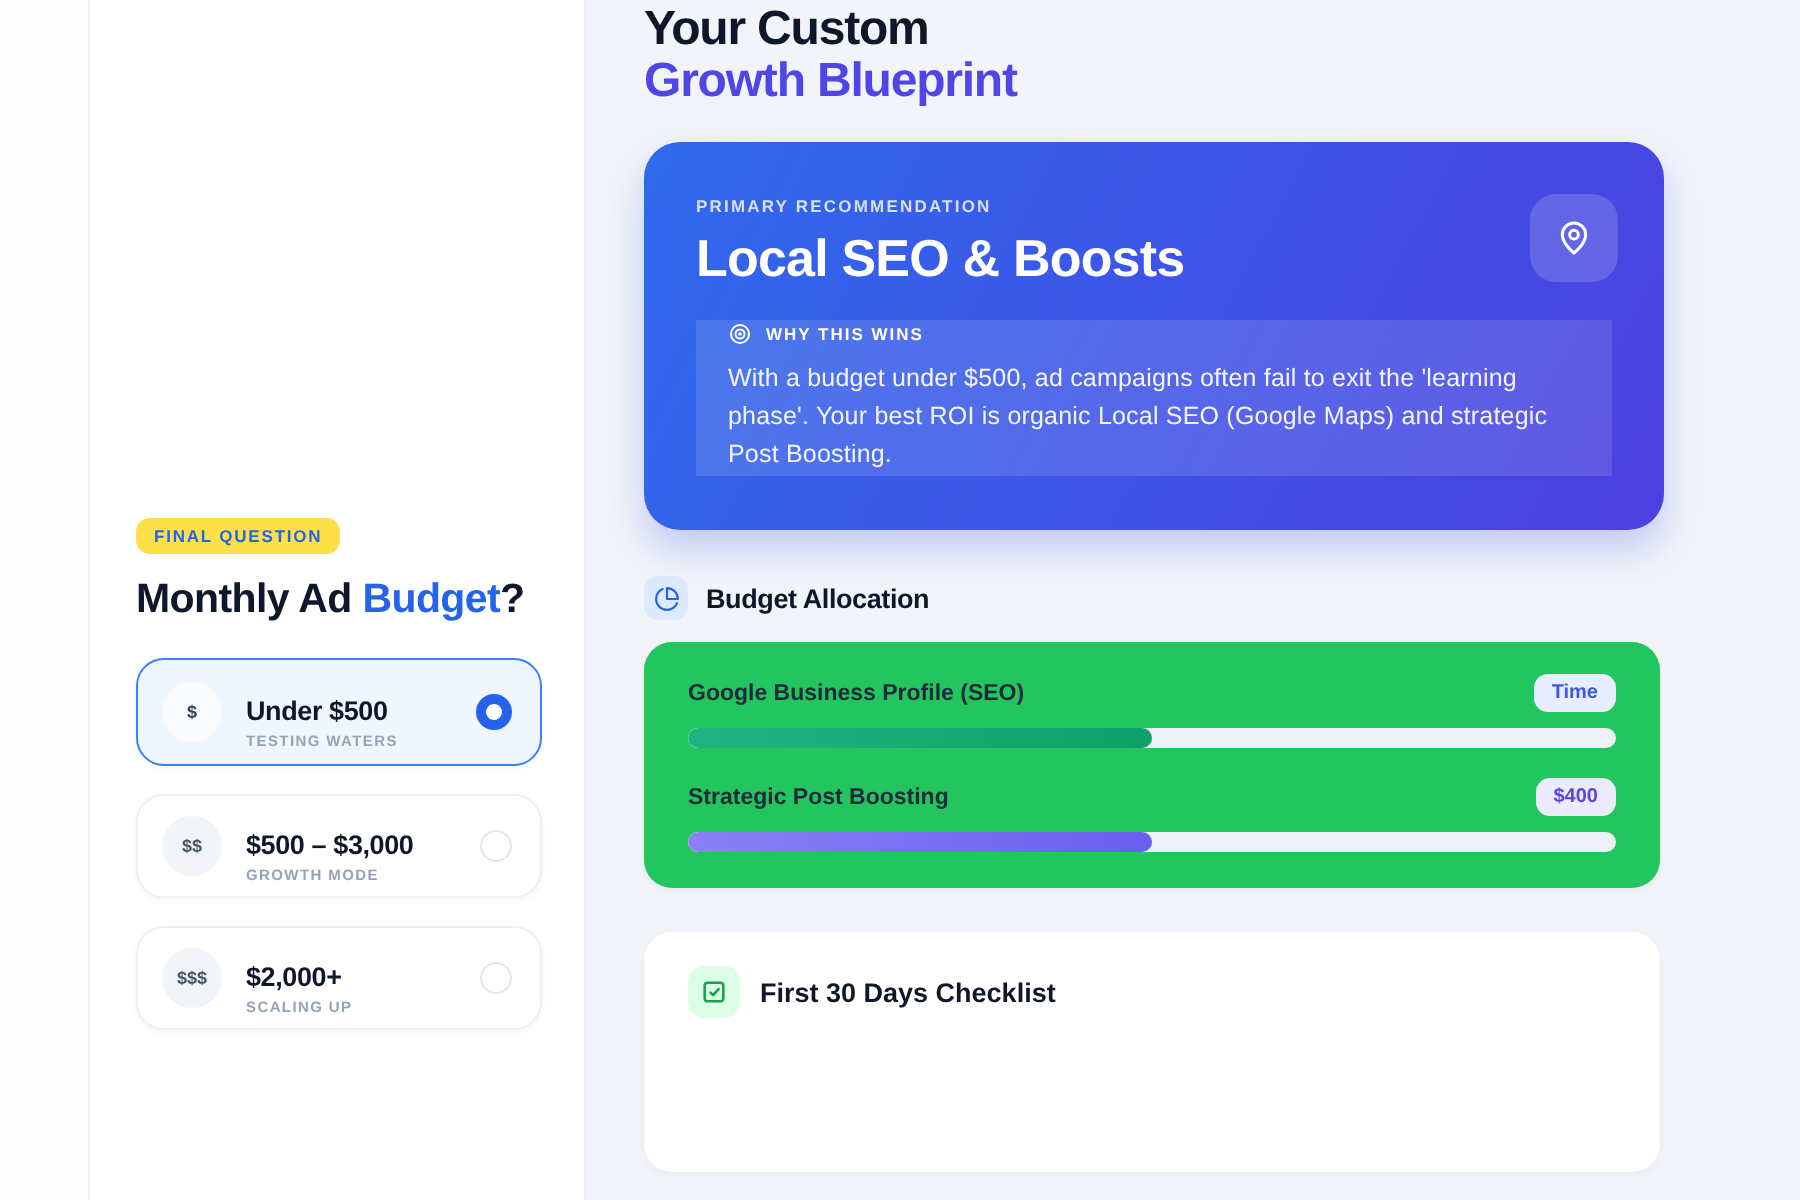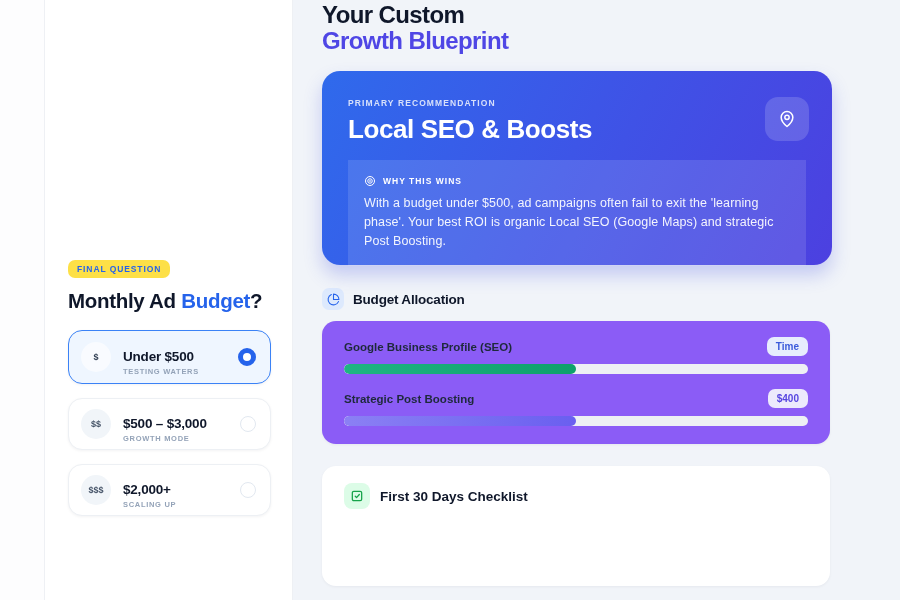--- a/index.html
+++ b/index.html
@@ -38,42 +38,42 @@
   .page-title .line2 { color:#4f46e5; }
 
   
   .hero { position:relative; margin-top:17px; width:510px; height:194px; border-radius:18px;
     background:linear-gradient(118deg,#2f6aec 0%,#3d55e7 48%,#4c40e0 100%);
     box-shadow:0 10px 18px rgba(59,76,222,0.25); padding:27px 26px 0 26px; color:#fff; }
   .hero-eyebrow { font-size:8.5px; font-weight:bold; letter-spacing:1.1px; color:rgba(255,255,255,0.8); }
   .hero-title { margin-top:6px; font-size:26px; font-weight:800; letter-spacing:-0.4px; }
   .hero-iconbox { position:absolute; top:26px; right:23px; width:44px; height:44px; border-radius:13px;
     background:rgba(255,255,255,0.16); display:flex; align-items:center; justify-content:center; }
-  .why-box { margin-top:15px; background:rgba(255,255,255,0.12); border-radius:0; padding:15px 16px; width:458px; }
+  .why-box { margin-top:15px; background:rgba(255,255,255,0.12); border-radius:0; padding:1px 16px; width:458px; }
   .why-head { display:flex; align-items:center; gap:7px; font-size:8.5px; font-weight:bold; letter-spacing:1px; color:#ffffff; }
   .why-text { margin-top:7px; font-size:12.5px; line-height:19px; color:rgba(255,255,255,0.93); letter-spacing:0.1px; }
 
   
   .metrics { display:flex; gap:12px; margin-top:25px; }
   .metric { position:relative; overflow:hidden; width:162px; height:70px; background:#ffffff; border-radius:12px;
     padding:12px 14px; box-shadow:0 1px 3px rgba(15,23,42,0.05); }
   .metric-label { font-size:8px; font-weight:bold; letter-spacing:0.9px; color:#9aa7b6; }
   .metric-label.accent { color:#2563eb; }
   .metric-value { margin-top:6px; font-size:17px; font-weight:800; color:#0f172a; letter-spacing:-0.2px; }
   .metric-value.small { font-size:14px; margin-top:5px; }
   .metric-sub { margin-top:4px; font-size:9px; color:#b9c3cf; }
   .metric-deco { position:absolute; top:-14px; right:-14px; width:38px; height:38px; border-radius:50%;
     background:#eaf0fb; }
 
   
   .section-head { display:flex; align-items:center; gap:9px; margin-top:23px; }
   .iconbox-blue { width:22px; height:22px; border-radius:7px; background:#dde9fd; display:flex;
     align-items:center; justify-content:center; }
   .section-title { font-size:13.5px; font-weight:800; color:#0f172a; letter-spacing:-0.2px; }
-  .alloc-card { margin-top:11px; width:508px; background:#8b5cf6; border-radius:14px; padding:16px 22px 18px;
+  .alloc-card { margin-top:11px; width:508px; background:#22c55e; border-radius:14px; padding:16px 22px 18px;
     box-shadow:0 1px 3px rgba(15,23,42,0.05); }
   .alloc-row + .alloc-row { margin-top:15px; }
   .alloc-top { display:flex; align-items:center; justify-content:space-between; }
   .alloc-label { font-size:11.5px; font-weight:bold; color:#1e293b; }
   .alloc-badge { font-size:10px; font-weight:bold; padding:4px 9px; border-radius:7px; }
   .alloc-badge.green-row { background:#e7edfd; color:#3b5bdb; }
   .alloc-badge.purple-row { background:#eceafc; color:#5746e0; }
   .track { margin-top:8px; width:100%; height:10px; border-radius:6px; background:#edf0f4; overflow:hidden; }
   .fill { height:100%; border-radius:6px; }
   .fill.green { background:linear-gradient(90deg,#1fb583,#0ea06b); }

